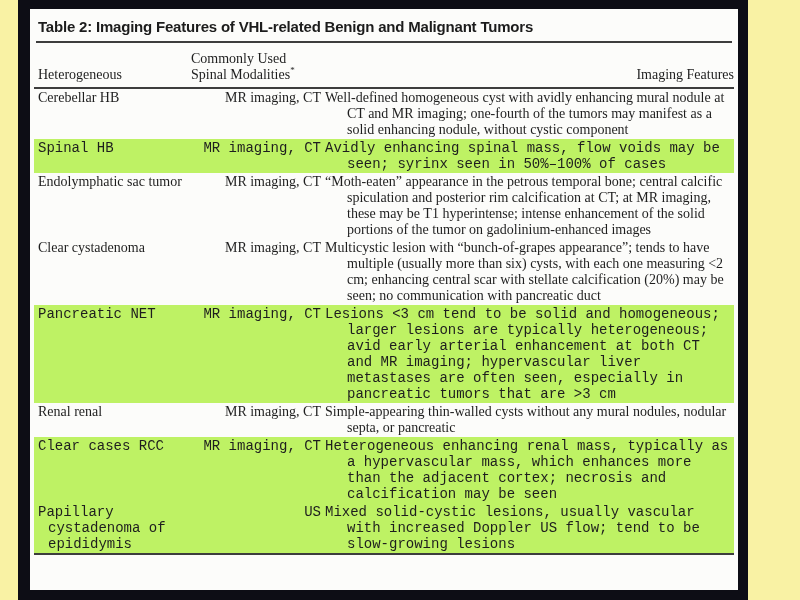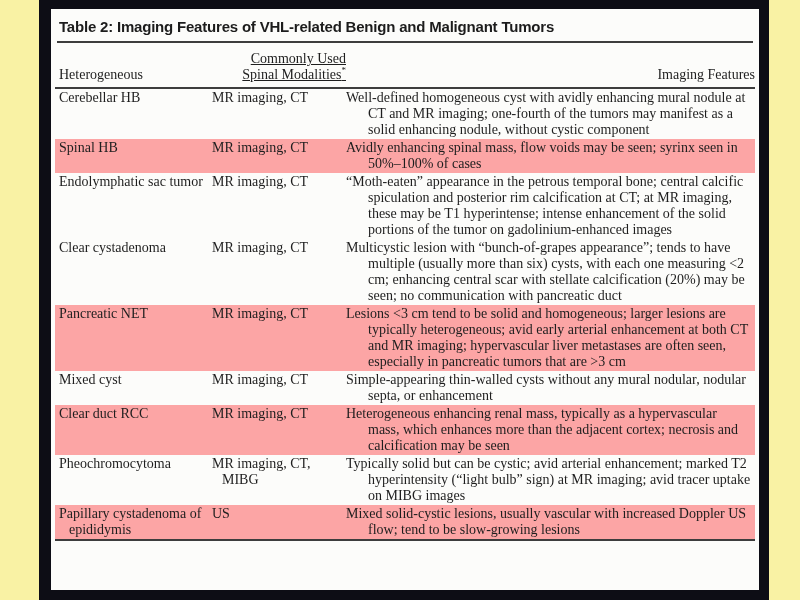--- a/index.html
+++ b/index.html
@@ -5,21 +5,21 @@
   html,body{margin:0;padding:0;}
   body{
     width:800px;height:600px;
     background:#F9F2A4;
     font-family:"Liberation Serif","DejaVu Serif",serif;
     position:relative;
     overflow:hidden;
   }
   .slide{position:relative;width:800px;height:600px;}
   .frame{
-    position:absolute;left:39px;top:0;
+    position:absolute;left:18px;top:0;
     width:730px;height:600px;
     background:#0D0D15;
     box-sizing:border-box;
     padding:9px 10px 10px 12px;
   }
   .paper{
     width:100%;height:100%;
     background:#FCFCFA;
     box-sizing:border-box;
     padding:3px 4px 0 4px;
@@ -44,36 +44,37 @@
   }
   col.c1{width:157px;}
   col.c2{width:134px;}
   thead th{
     font-weight:normal;
     vertical-align:bottom;
     border-bottom:2px solid #3D3D3D;
     padding:6px 0 4px 0;
   }
   th.h-manif{text-align:left;padding-left:4px;}
-  th.h-modal{text-align:right;text-decoration:underline;}
+  th.h-modal{text-align:left;}
   th.h-feat{text-align:right;}
   tbody td{
     vertical-align:top;
     padding:1px 0 1px 0;
   }
-  tr.shaded{background:#fca5a5;}
+  tr.shaded{background:#bef264;font-family:Liberation Mono, monospace;}
   td.manif{
     padding-left:14px;
     text-indent:-10px;
     padding-right:6px;
   }
   td.modal{
     padding-left:10px;
     text-indent:-10px;
     padding-right:4px;
+    text-align:right;
   }
   td.feat{
     padding-left:22px;
     text-indent:-22px;
     padding-right:4px;
     margin-top:36px;
   }
   sup{font-size:9px;line-height:0;}
 </style>
 </head>
@@ -122,33 +123,28 @@
             <td class="manif">Clear cystadenoma</td>
             <td class="modal">MR imaging, CT</td>
             <td class="feat">Multicystic lesion with “bunch-of-grapes appearance”; tends to have multiple (usually more than six) cysts, with each one measuring &lt;2 cm; enhancing central scar with stellate calcification (20%) may be seen; no communication with pancreatic duct</td>
           </tr>
           <tr class="shaded">
             <td class="manif">Pancreatic NET</td>
             <td class="modal">MR imaging, CT</td>
             <td class="feat">Lesions &lt;3 cm tend to be solid and homogeneous; larger lesions are typically heterogeneous; avid early arterial enhancement at both CT and MR imaging; hypervascular liver metastases are often seen, especially in pancreatic tumors that are &gt;3 cm</td>
           </tr>
           <tr>
-            <td class="manif">Mixed cyst</td>
+            <td class="manif">Renal renal</td>
             <td class="modal">MR imaging, CT</td>
-            <td class="feat">Simple-appearing thin-walled cysts without any mural nodular, nodular septa, or enhancement</td>
+            <td class="feat">Simple-appearing thin-walled cysts without any mural nodules, nodular septa, or pancreatic</td>
           </tr>
           <tr class="shaded">
-            <td class="manif">Clear duct RCC</td>
+            <td class="manif">Clear cases RCC</td>
             <td class="modal">MR imaging, CT</td>
             <td class="feat">Heterogeneous enhancing renal mass, typically as a hypervascular mass, which enhances more than the adjacent cortex; necrosis and calcification may be seen</td>
-          </tr>
-          <tr>
-            <td class="manif">Pheochromocytoma</td>
-            <td class="modal">MR imaging, CT, MIBG</td>
-            <td class="feat">Typically solid but can be cystic; avid arterial enhancement; marked T2 hyperintensity (“light bulb” sign) at MR imaging; avid tracer uptake on MIBG images</td>
           </tr>
           <tr class="shaded">
             <td class="manif">Papillary cystadenoma of epididymis</td>
             <td class="modal">US</td>
             <td class="feat">Mixed solid-cystic lesions, usually vascular with increased Doppler US flow; tend to be slow-growing lesions</td>
           </tr>
         </tbody>
       </table>
 
     </div>

